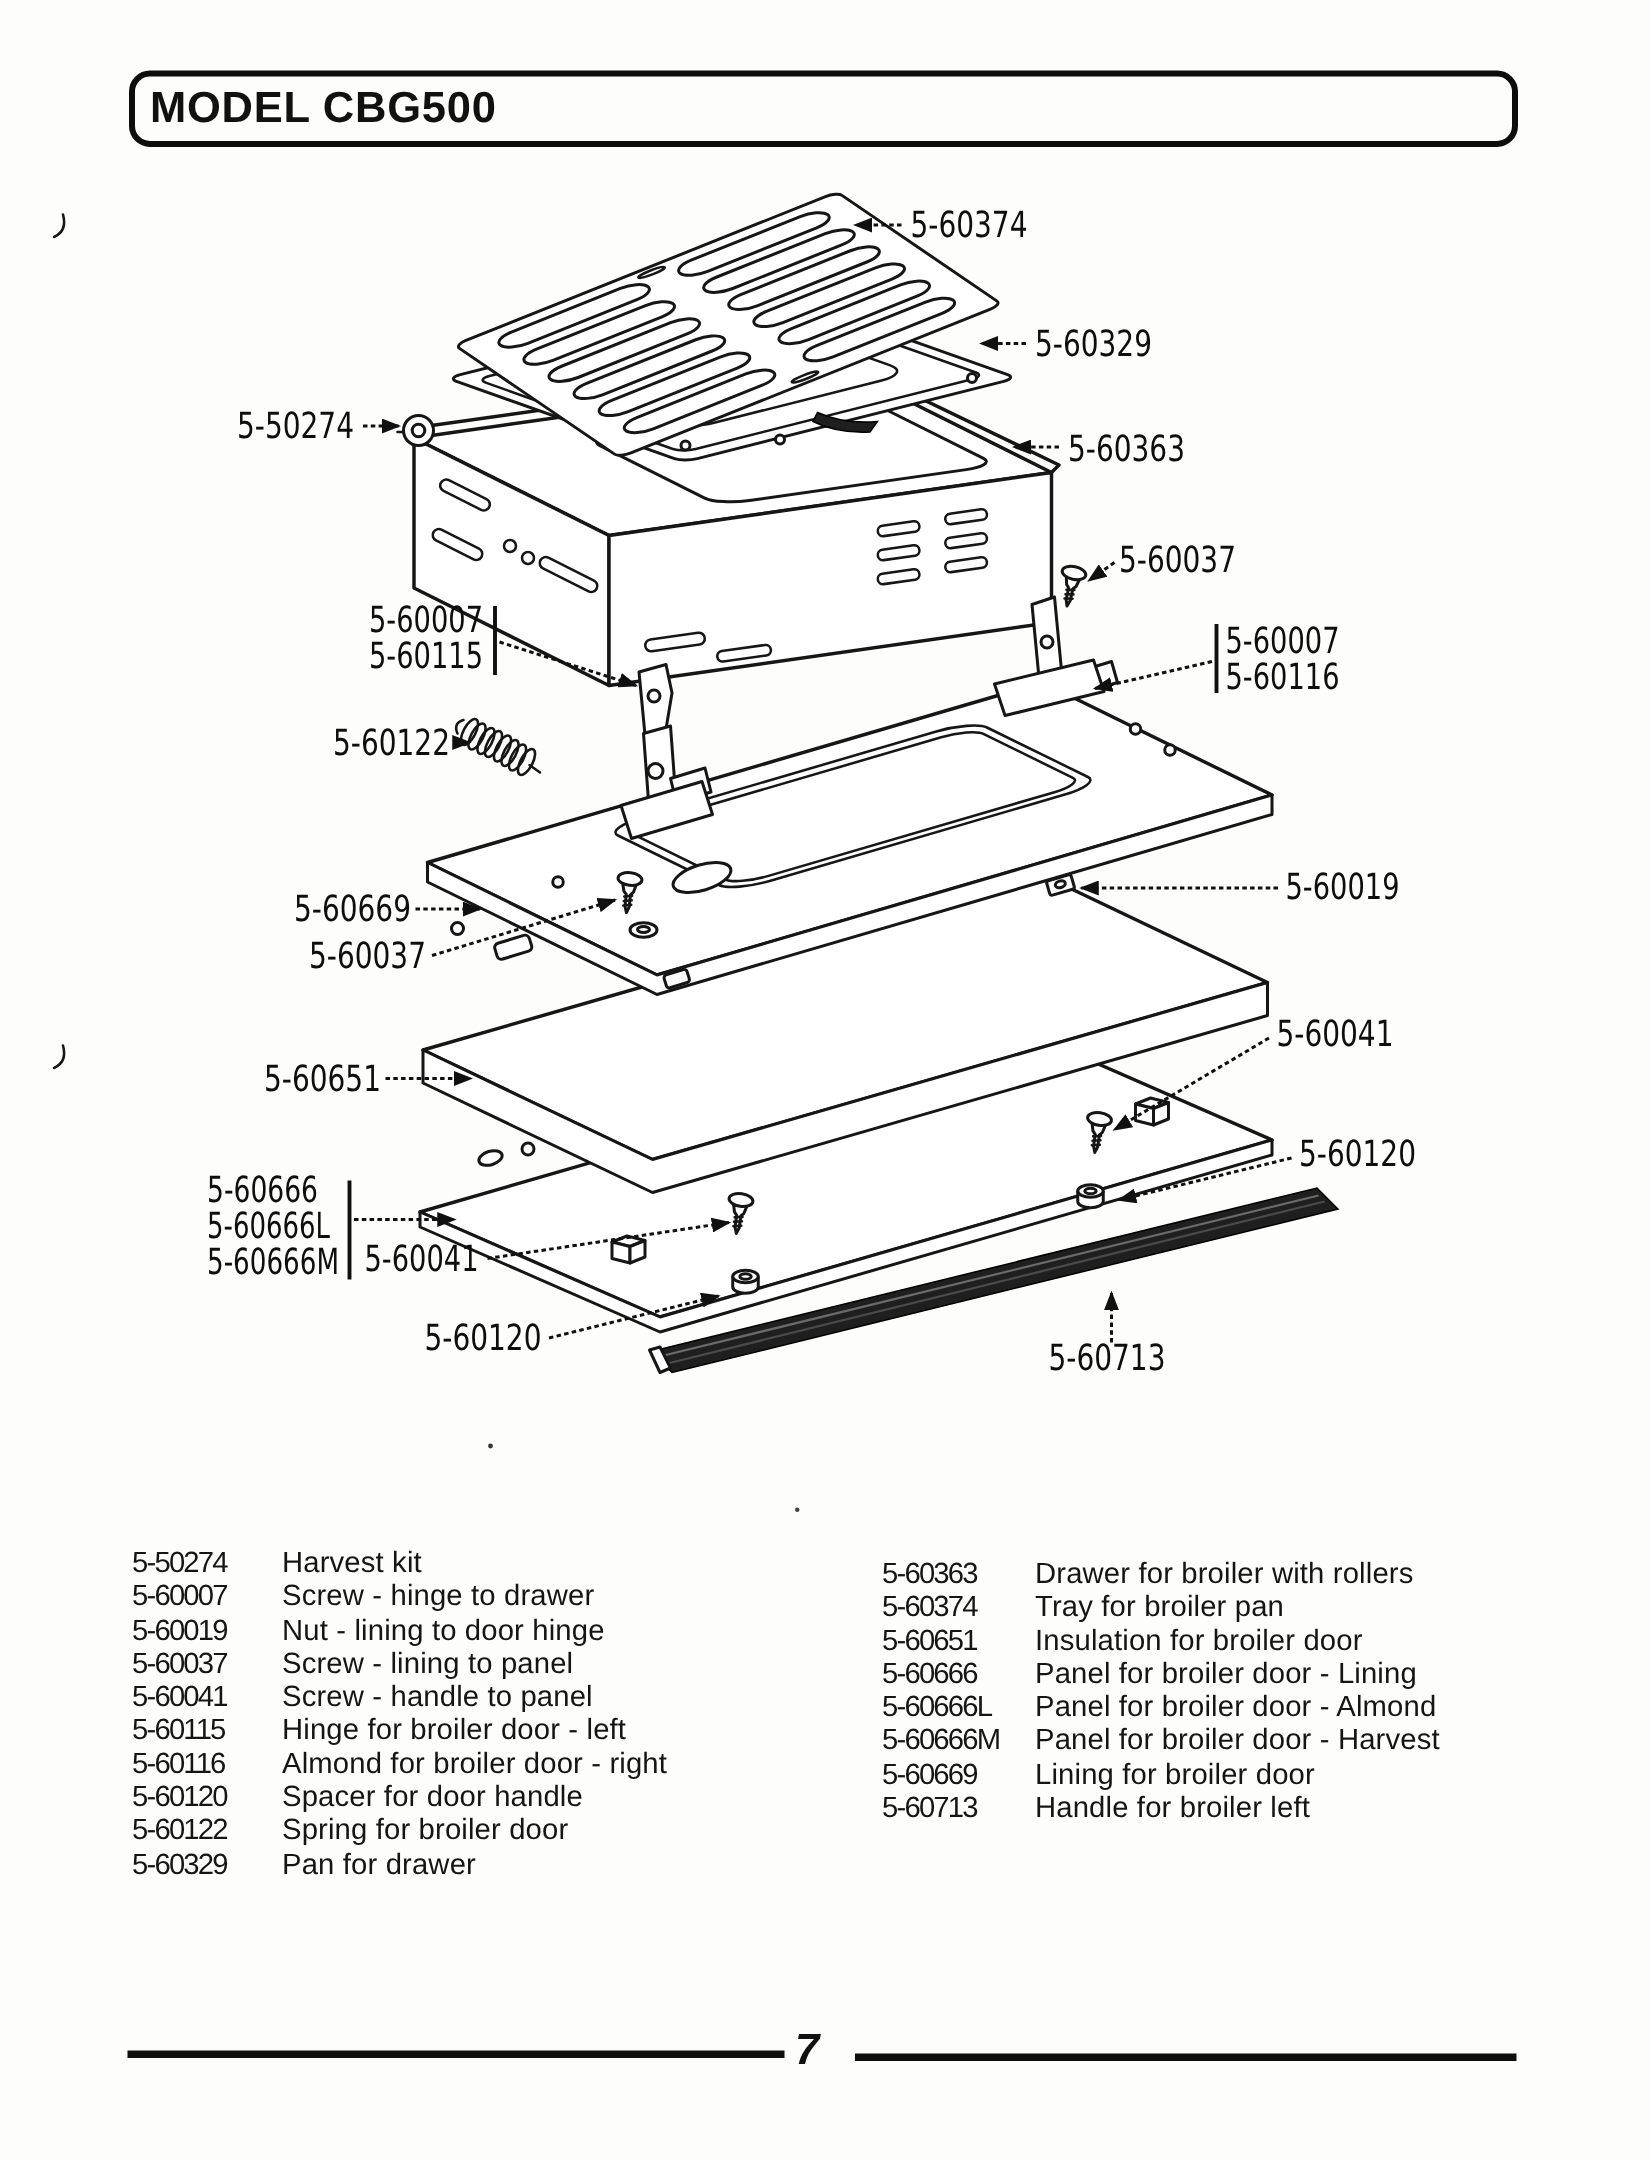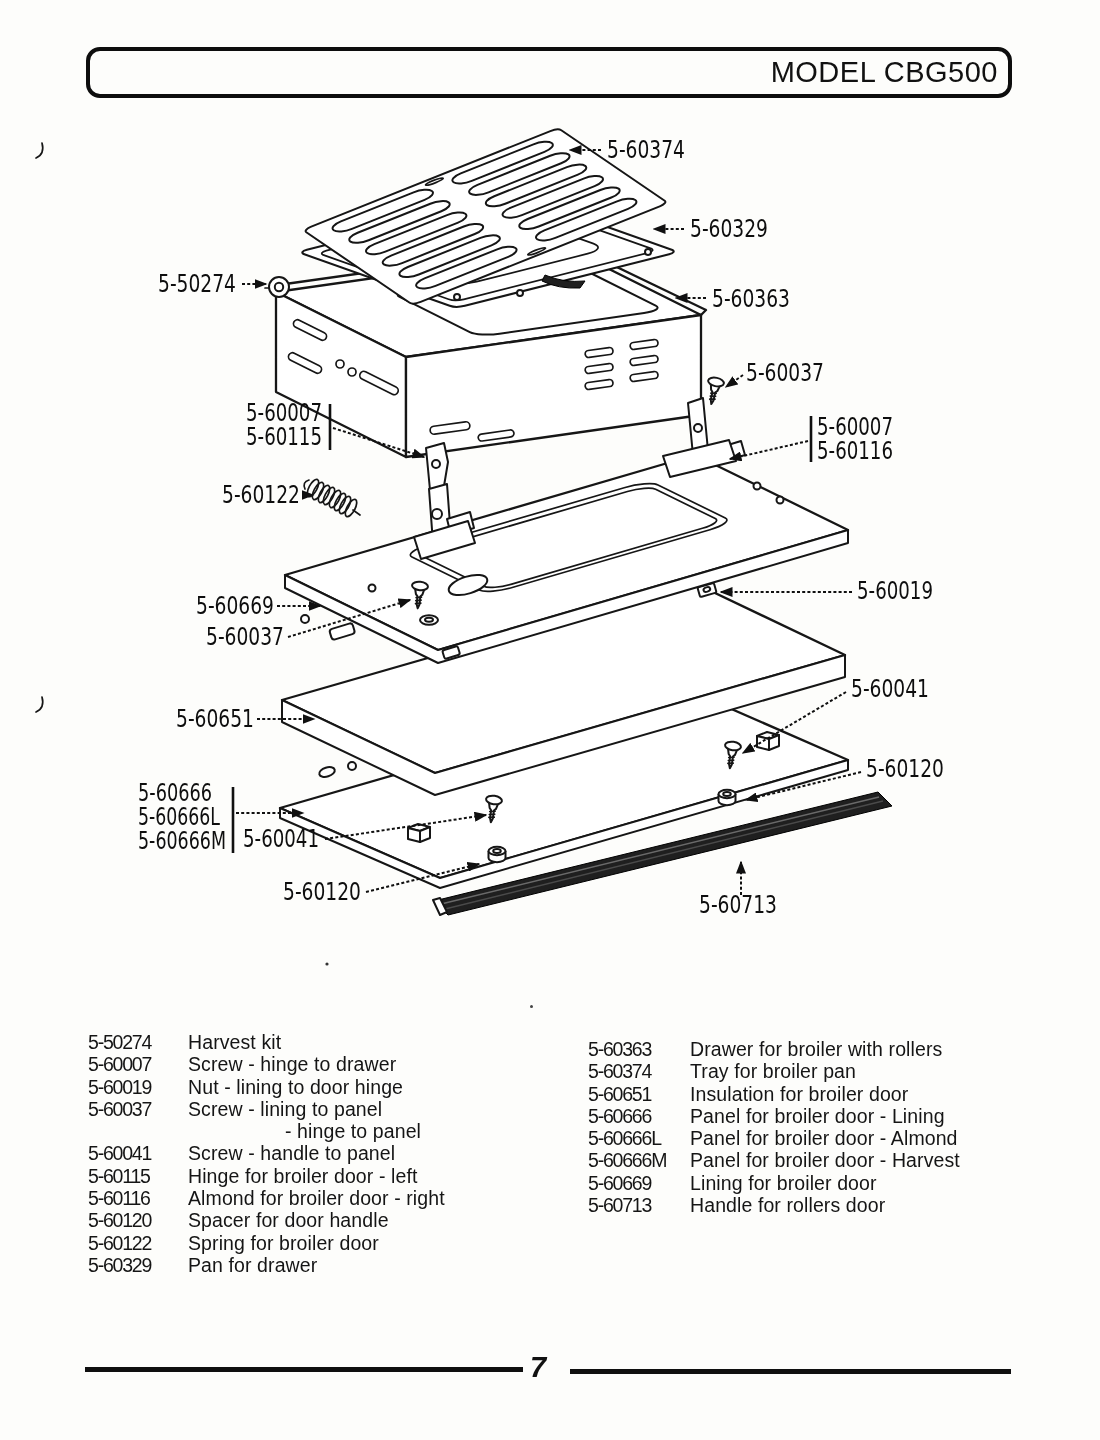--- a/index.html
+++ b/index.html
@@ -1,21 +1,21 @@
 <!DOCTYPE html>
 <html><head>
 <meta charset="utf-8">
 <style>
   html,body{margin:0;padding:0}
   body{width:1100px;height:1440px;background:#fdfdfb;position:relative;
        font-family:"Liberation Sans",sans-serif;color:#111;overflow:hidden}
   .hdr{position:absolute;left:86px;top:47px;width:926px;height:51px;
        border:4.5px solid #0d0d0d;border-radius:14px;box-sizing:border-box;
-       display:flex;justify-content:flex-end;align-items:center;
-       padding:0 10px;font-weight:normal;font-size:29px;letter-spacing:.5px;white-space:nowrap}
+       display:flex;justify-content:space-between;align-items:center;
+       padding:0 10px;font-weight:bold;font-size:29px;letter-spacing:.5px;white-space:nowrap}
   .hdr .ttl{word-spacing:9px}
   svg.diagram{position:absolute;left:0;top:100px}
   .p{fill:#fff;stroke:#161616;stroke-width:2;stroke-linejoin:round}
   .np{fill:none;stroke:#161616;stroke-width:1.7;stroke-linejoin:round}
   .ln{fill:none;stroke:#161616;stroke-width:1.7;stroke-linecap:round;stroke-linejoin:round}
   .th{stroke-width:2.3}
   .dk{fill:#1f1f1f;stroke:#000;stroke-width:1}
   .ld{fill:none;stroke:#101010;stroke-width:2;stroke-dasharray:3 2.2}
   .bar{stroke:#101010;stroke-width:2.6}
   .ve{vector-effect:non-scaling-stroke}
@@ -300,24 +300,20 @@
   </div>
   <div class="prow">
     <span class="pn">5-60019</span>
     <span class="pd">Nut - lining to door hinge</span>
   </div>
   <div class="prow">
     <span class="pn">5-60037</span>
     <span class="pd">Screw - lining to panel</span>
   </div>
   <div class="prow">
-    <span class="pn"></span>
-    <span class="pd ind">- hinge to panel</span>
-  </div>
-  <div class="prow">
     <span class="pn">5-60041</span>
     <span class="pd">Screw - handle to panel</span>
   </div>
   <div class="prow">
     <span class="pn">5-60115</span>
     <span class="pd">Hinge for broiler door - left</span>
   </div>
   <div class="prow">
     <span class="pn">5-60116</span>
     <span class="pd">Almond for broiler door - right</span>
@@ -360,20 +356,20 @@
   <div class="prow">
     <span class="pn">5-60666M</span>
     <span class="pd">Panel for broiler door - Harvest</span>
   </div>
   <div class="prow">
     <span class="pn">5-60669</span>
     <span class="pd">Lining for broiler door</span>
   </div>
   <div class="prow">
     <span class="pn">5-60713</span>
-    <span class="pd">Handle for rollers door</span>
+    <span class="pd">Handle for broiler left</span>
   </div>
 </div>
 
 <div class="frule" style="left:85px;top:1367px;width:438px"></div>
 <span class="pg">7</span>
 <div class="frule" style="left:570px;top:1369px;width:441px"></div>
 <div class="dot" style="left:530px;top:1005px"></div>
 
 </body></html>

